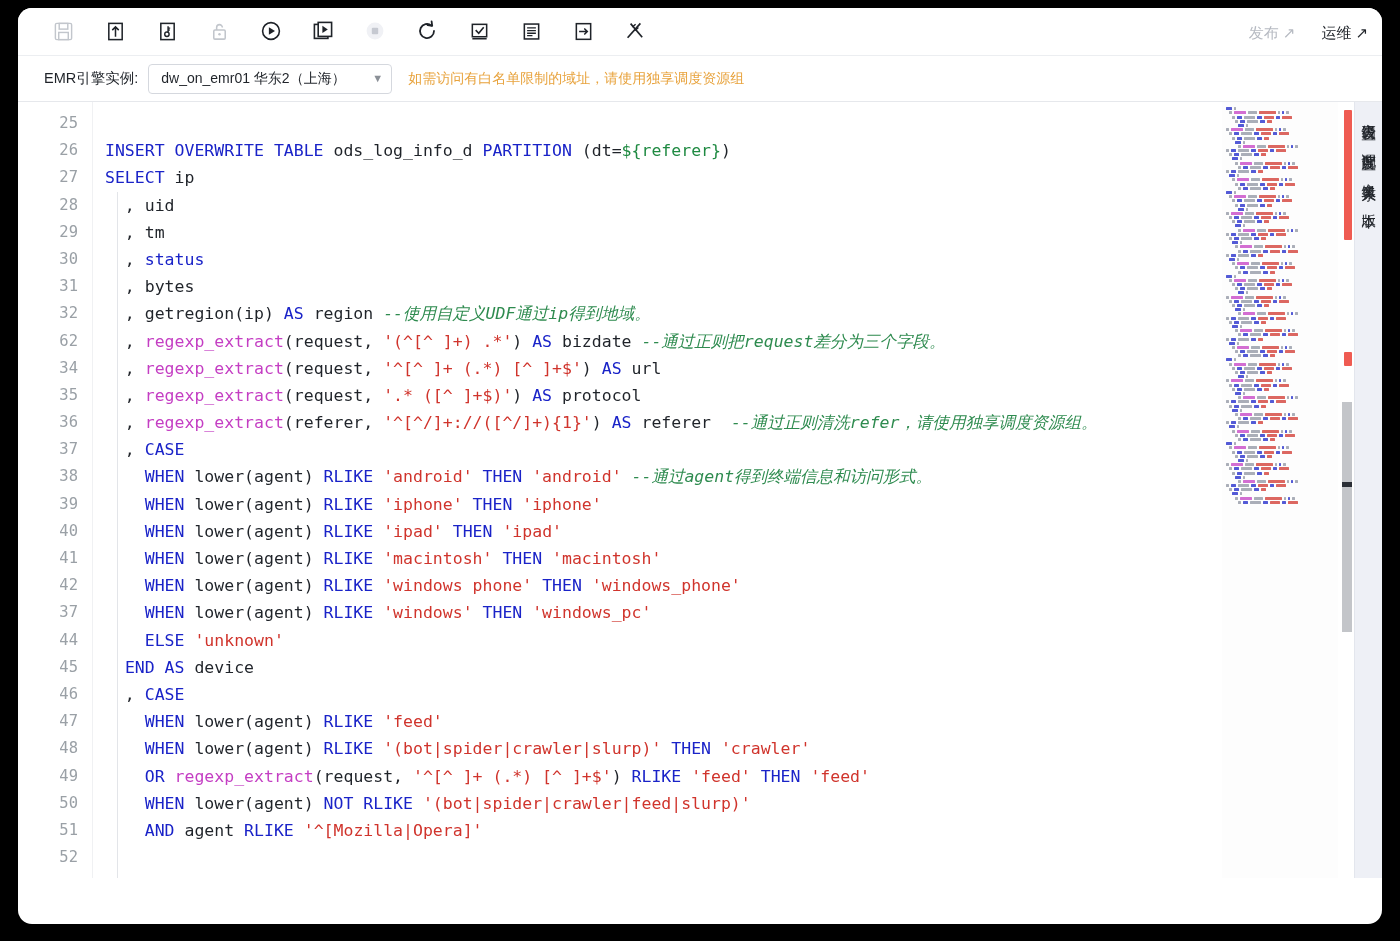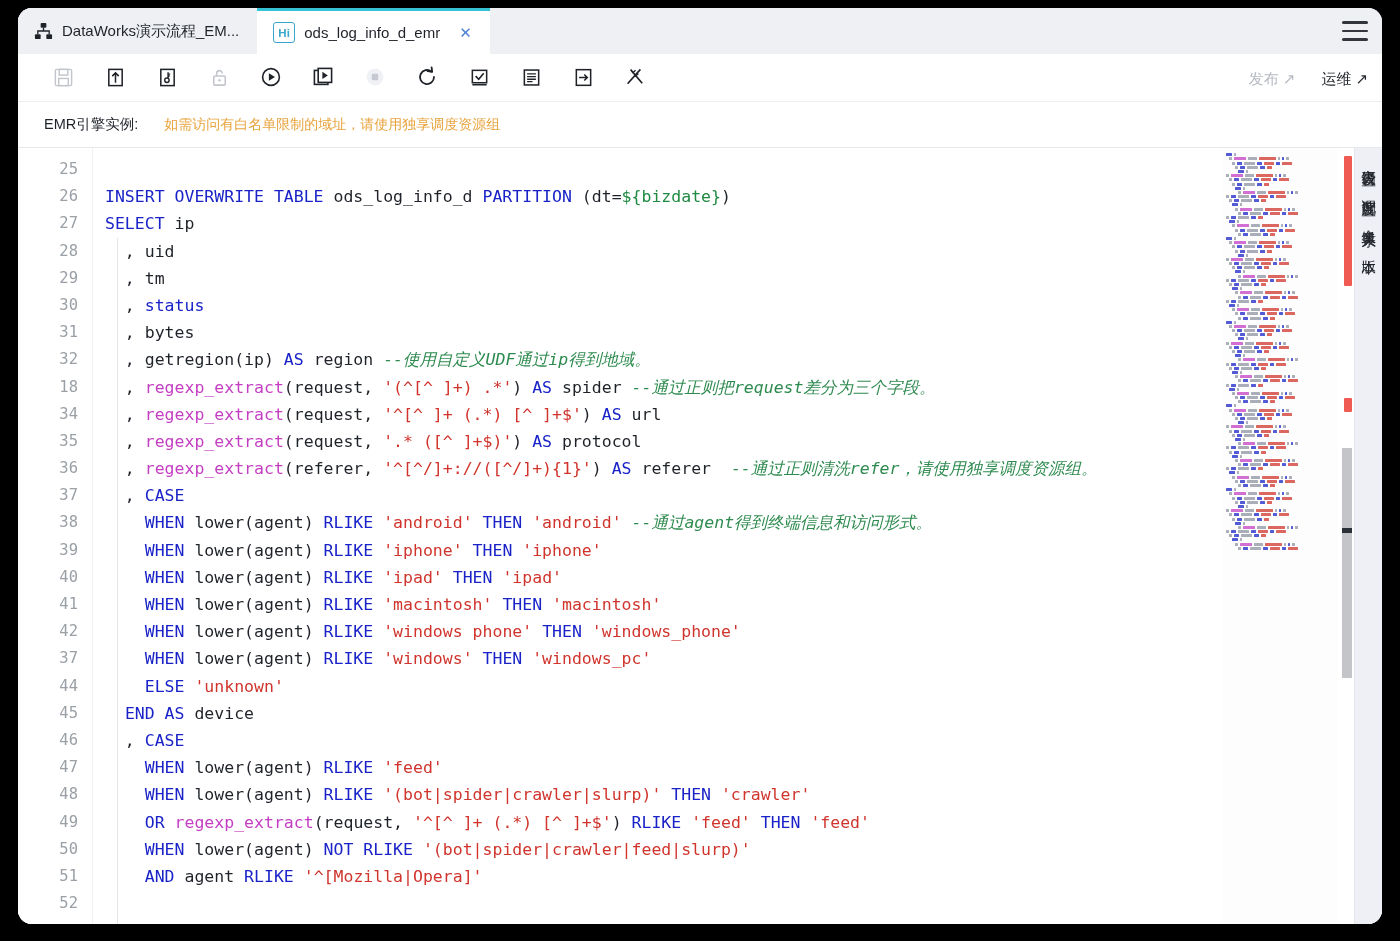--- a/index.html
+++ b/index.html
@@ -244,46 +244,20 @@
     letter-spacing: 1px;
     cursor: pointer;
     line-height: 1.15;
   }
 </style>
 </head>
 <body>
 
 <div id="app">
 
-  <div class="tabbar">
-
-    <div class="tab inactive">
-      <span class="tab-icon-site">
-        <svg width="19" height="19" viewBox="0 0 20 20">
-          <rect x="7" y="1" width="6" height="5" rx="1" fill="#1f2329"></rect>
-          <rect x="1" y="13" width="6" height="5" rx="1" fill="#1f2329"></rect>
-          <rect x="13" y="13" width="6" height="5" rx="1" fill="#1f2329"></rect>
-          <path d="M10 6 V9.5 M4 13 V9.5 H16 V13" stroke="#1f2329" stroke-width="1.4" fill="none"></path>
-        </svg>
-      </span>
-      <span>DataWorks演示流程_EM...</span>
-    </div>
-
-    <div class="tab active">
-      <span class="tab-badge">Hi</span>
-      <span>ods_log_info_d_emr</span>
-      <span class="tab-close">✕</span>
-    </div>
-
-    <div class="hamburger">
-      <i></i>
-        <i></i>
-        <i></i>
-    </div>
-  </div>
 
   <div class="toolbar">
 
     <div class="tool disabled">
       <span>
         <svg width="21" height="21" viewBox="0 0 22 22">
           <rect x="2.5" y="2.5" width="17" height="17" rx="1.5" fill="none" stroke="#c2c6cc" stroke-width="1.5"></rect>
           <rect x="6.5" y="2.5" width="9" height="6" fill="none" stroke="#c2c6cc" stroke-width="1.5"></rect>
           <rect x="6" y="12" width="10" height="7.5" fill="none" stroke="#c2c6cc" stroke-width="1.5"></rect>
         </svg>
@@ -403,35 +377,39 @@
     </div>
 
     <div class="tb-link strong">
       <span>运维</span>
       <span>↗</span>
     </div>
   </div>
 
   <div class="enginebar">
     <span class="engine-label">EMR引擎实例:</span>
+    <div class="engine-select">
+      <span>dw_on_emr01 华东2（上海）</span>
+      <span class="chev">▼</span>
+    </div>
     <span class="engine-note">如需访问有白名单限制的域址，请使用独享调度资源组</span>
   </div>
 
   <div class="editor">
 
     <div class="gutter" id="gutter">
         <div>25</div>
         <div>26</div>
         <div>27</div>
         <div>28</div>
         <div>29</div>
         <div>30</div>
         <div>31</div>
         <div>32</div>
-        <div>18</div>
+        <div>62</div>
         <div>34</div>
         <div>35</div>
         <div>36</div>
         <div>37</div>
         <div>38</div>
         <div>39</div>
         <div>40</div>
         <div>41</div>
         <div>42</div>
         <div>37</div>
@@ -441,28 +419,28 @@
         <div>47</div>
         <div>48</div>
         <div>49</div>
         <div>50</div>
         <div>51</div>
         <div>52</div>
       </div>
 
     <div class="code-wrap" id="code-wrap">
         <div class="code-line"></div>
-        <div class="code-line"><span class="k">INSERT OVERWRITE TABLE </span><span class="op">ods_log_info_d </span><span class="k">PARTITION </span><span class="op">(dt=</span><span class="num">${bizdate}</span><span class="op">)</span></div>
+        <div class="code-line"><span class="k">INSERT OVERWRITE TABLE </span><span class="op">ods_log_info_d </span><span class="k">PARTITION </span><span class="op">(dt=</span><span class="num">${referer}</span><span class="op">)</span></div>
         <div class="code-line"><span class="k">SELECT </span><span class="op">ip</span></div>
         <div class="code-line"><span class="op">  , uid</span></div>
         <div class="code-line"><span class="op">  , tm</span></div>
         <div class="code-line"><span class="op">  , </span><span class="k">status</span></div>
         <div class="code-line"><span class="op">  , bytes</span></div>
         <div class="code-line"><span class="op">  , getregion(ip) </span><span class="k">AS </span><span class="op">region </span><span class="cm">--使用自定义UDF通过ip得到地域。</span></div>
-        <div class="code-line"><span class="op">  , </span><span class="fn">regexp_extract</span><span class="op">(request, </span><span class="s">'(^[^ ]+) .*'</span><span class="op">) </span><span class="k">AS </span><span class="op">spider </span><span class="cm">--通过正则把request差分为三个字段。</span></div>
+        <div class="code-line"><span class="op">  , </span><span class="fn">regexp_extract</span><span class="op">(request, </span><span class="s">'(^[^ ]+) .*'</span><span class="op">) </span><span class="k">AS </span><span class="op">bizdate </span><span class="cm">--通过正则把request差分为三个字段。</span></div>
         <div class="code-line"><span class="op">  , </span><span class="fn">regexp_extract</span><span class="op">(request, </span><span class="s">'^[^ ]+ (.*) [^ ]+$'</span><span class="op">) </span><span class="k">AS </span><span class="op">url</span></div>
         <div class="code-line"><span class="op">  , </span><span class="fn">regexp_extract</span><span class="op">(request, </span><span class="s">'.* ([^ ]+$)'</span><span class="op">) </span><span class="k">AS </span><span class="op">protocol</span></div>
         <div class="code-line"><span class="op">  , </span><span class="fn">regexp_extract</span><span class="op">(referer, </span><span class="s">'^[^/]+://([^/]+){1}'</span><span class="op">) </span><span class="k">AS </span><span class="op">referer  </span><span class="cm">--通过正则清洗refer，请使用独享调度资源组。</span></div>
         <div class="code-line"><span class="op">  , </span><span class="k">CASE</span></div>
         <div class="code-line"><span class="op">    </span><span class="k">WHEN </span><span class="op">lower(agent) </span><span class="k">RLIKE </span><span class="s">'android' </span><span class="k">THEN </span><span class="s">'android' </span><span class="cm">--通过agent得到终端信息和访问形式。</span></div>
         <div class="code-line"><span class="op">    </span><span class="k">WHEN </span><span class="op">lower(agent) </span><span class="k">RLIKE </span><span class="s">'iphone' </span><span class="k">THEN </span><span class="s">'iphone'</span></div>
         <div class="code-line"><span class="op">    </span><span class="k">WHEN </span><span class="op">lower(agent) </span><span class="k">RLIKE </span><span class="s">'ipad' </span><span class="k">THEN </span><span class="s">'ipad'</span></div>
         <div class="code-line"><span class="op">    </span><span class="k">WHEN </span><span class="op">lower(agent) </span><span class="k">RLIKE </span><span class="s">'macintosh' </span><span class="k">THEN </span><span class="s">'macintosh'</span></div>
         <div class="code-line"><span class="op">    </span><span class="k">WHEN </span><span class="op">lower(agent) </span><span class="k">RLIKE </span><span class="s">'windows phone' </span><span class="k">THEN </span><span class="s">'windows_phone'</span></div>
         <div class="code-line"><span class="op">    </span><span class="k">WHEN </span><span class="op">lower(agent) </span><span class="k">RLIKE </span><span class="s">'windows' </span><span class="k">THEN </span><span class="s">'windows_pc'</span></div>

